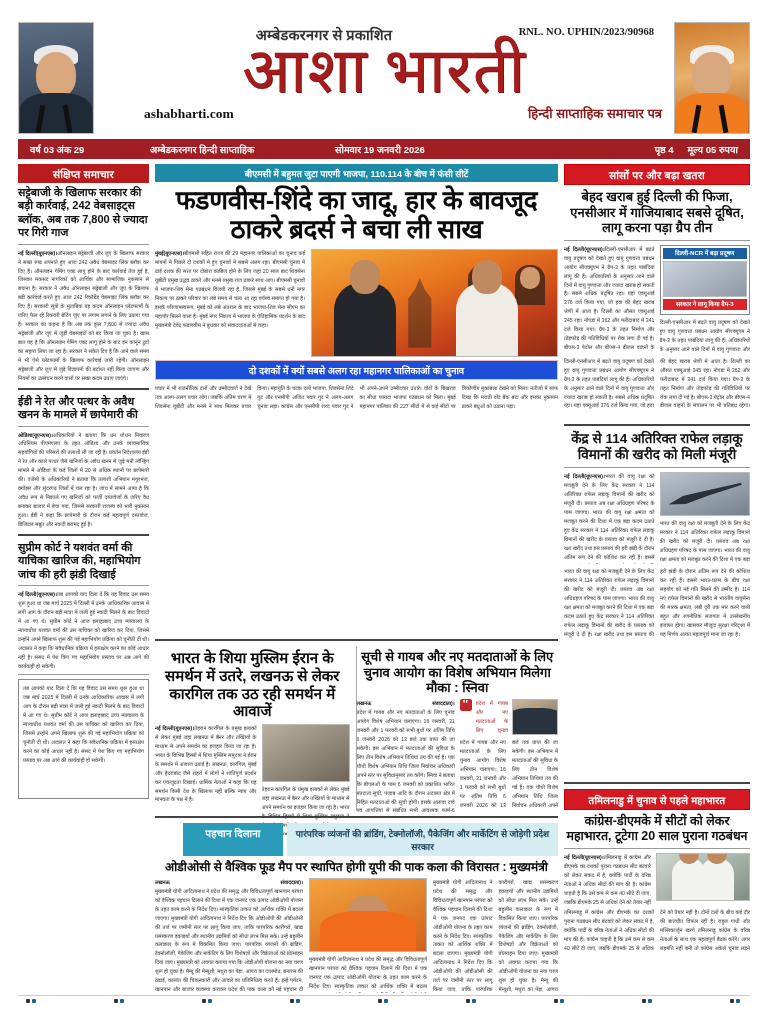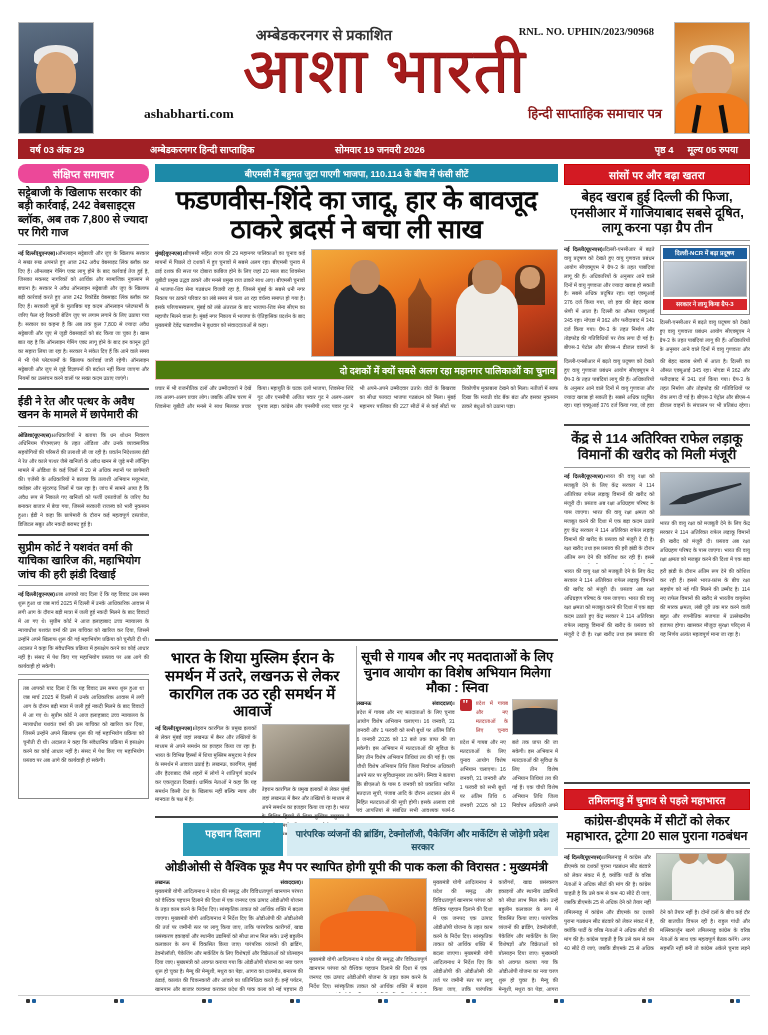--- a/index.html
+++ b/index.html
@@ -85,21 +85,21 @@
   .grid { display: flex; gap: 6px; margin-top: 5px; height: 828px; }
   .col-left  { width: 131px; flex: none; }
   .col-mid   { flex: 1; }
   .col-right { width: 186px; flex: none; }
 
   
   .ribbon {
     text-align: center; font-size: 10.5px; font-weight: bold;
     color: #fff; padding: 2.5px 2px; letter-spacing: .2px;
   }
-  .ribbon.teal { background: #ec4899; border-radius: 8px; }
+  .ribbon.teal { background: #b91c1c; }
   .ribbon.red  { background: #d31a23; border: 1.5px solid #c00; }
   .ribbon.tealbox { background: #2a9bb8; }
 
   .kicker {
     background: #1d8aa8; color: #fff; text-align: center;
     font-size: 9px; font-weight: bold; padding: 2.5px 4px;
   }
   .kicker.plain { background: #d6ecf3; color: #17475a; }
 
   
@@ -155,21 +155,21 @@
     position: absolute; top: 14%; width: 30px; height: 40px;
     border-radius: 14px 14px 0 0; background: #4a2a16; opacity: .9;
   }
   .ph-main .s1 { right: 24%; }
   .ph-main .s2 { right: 5%; }
   .ph-main .s1::after, .ph-main .s2::after {
     content:''; position:absolute; left:50%; top:2px; transform:translateX(-50%);
     width:20px; height:22px; border-radius:46%; background:#cfa177;
   }
   .cap-red {
-    background: #4d7c0f; color: #fff; text-align: right;
+    background: #1d4ed8; color: #fff; text-align: center;
     font-size: 9.5px; font-weight: bold; padding: 2.5px 2px;
     border: 1px solid #f2b8b8;
   }
   .ph-crowd { background: linear-gradient(150deg,#b9b0a0,#6f6658); }
   .ph-jet { background: linear-gradient(160deg,#b9c3cc,#76828f); }
   .ph-jet .jet {
     position:absolute; left:50%; top:50%; transform:translate(-50%,-50%) rotate(-16deg);
     width: 76px; height: 15px; background:#2b3138;
     clip-path: polygon(0 50%,22% 22%,52% 30%,100% 44%,100% 58%,52% 66%,22% 78%);
   }

